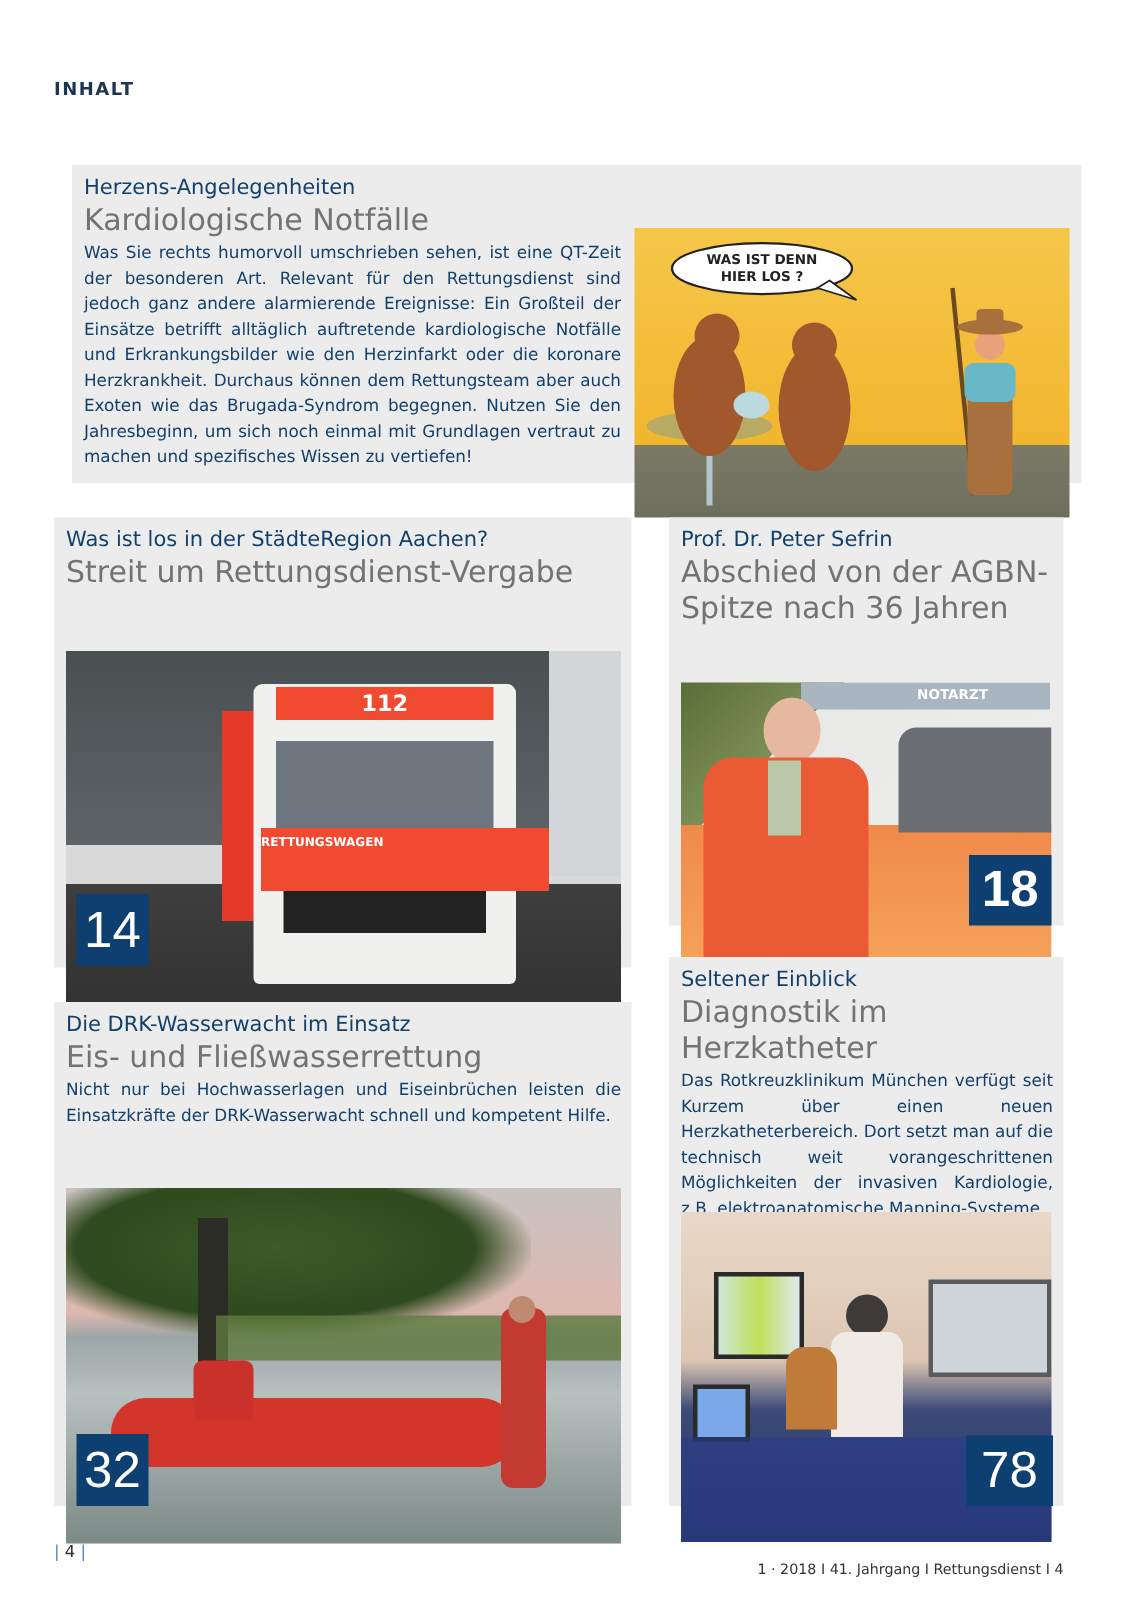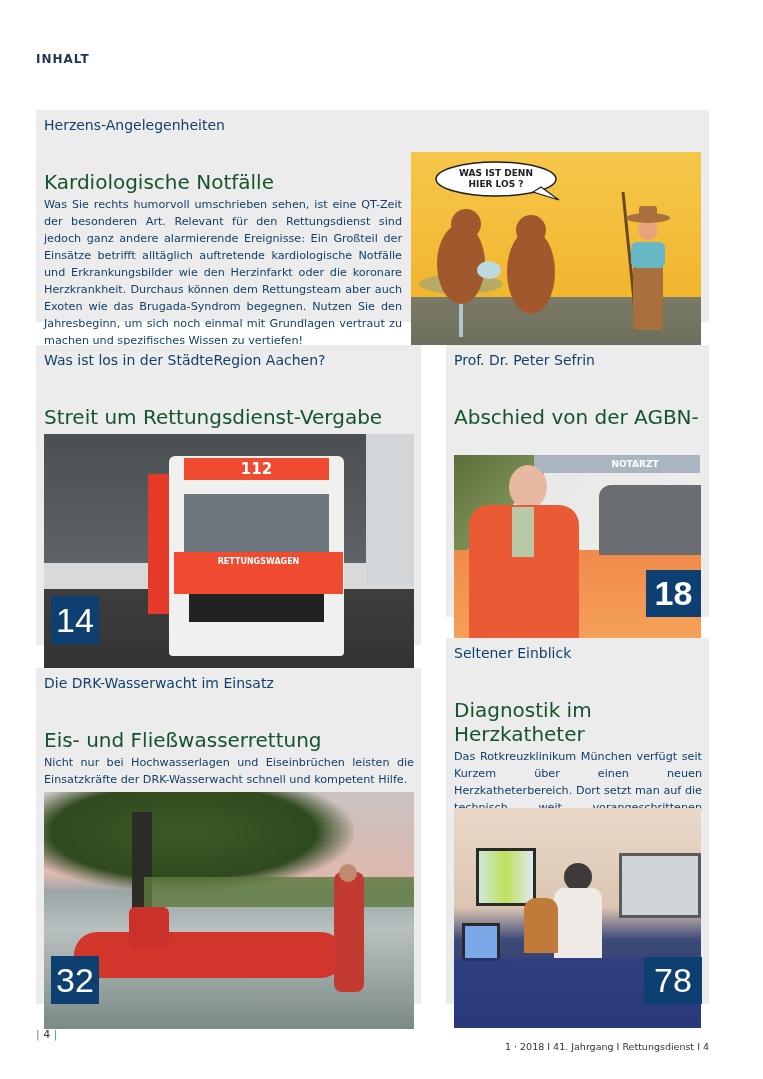--- a/index.html
+++ b/index.html
@@ -2,35 +2,35 @@
 <html><head>
 <meta charset="utf-8">
 <style>
   html, body { margin:0; padding:0; background:#ffffff; }
   body { width:763px; height:1079px; position:relative; overflow:hidden;
          font-family:"DejaVu Sans", "Liberation Sans", sans-serif; color:#12406b; }
   .section-label { position:absolute; left:36px; top:52px; font-size:12px; letter-spacing:1px;
                    color:#1c3550; font-weight:bold; }
   .card { position:absolute; background:#ececec; box-sizing:border-box; }
   .kicker { font-size:14px; color:#12406b; line-height:17px; }
-  .title { font-size:20px; color:#14532d; line-height:24px;margin-top:36px; }
+  .title { font-size:20px; color:#737373; line-height:24px; }
   .teaser { font-size:11.2px; color:#12406b; line-height:17px; text-align:justify; }
   .img { position:absolute; overflow:hidden;margin-top:32px; }
   .badge { position:absolute; background:#0d3f70; color:#ffffff; font-size:34px;
            font-family:"Liberation Sans", sans-serif; display:flex; align-items:center; justify-content:center; }
   .footer-left { position:absolute; left:36px; top:1028px; font-size:11px; color:#333; }
   .footer-left .bar { color:#4a8cc4; }
   .footer-right { position:absolute; right:54px; top:1029px; font-size:9.5px; color:#333;margin-top:12px; }
 </style>
 </head>
 <body>
 
 <div class="section-label">INHALT</div>
 
-<div class="card" style="left:36px;top:110px;width:673px;height:212px;">
+<div class="card" style="left:48px;top:110px;width:673px;height:212px;">
   <div style="position:absolute;left:8px;top:7px;width:358px;">
     <div class="kicker">Herzens-Angelegenheiten</div>
     <div class="title">Kardiologische Notfälle</div>
     <div class="teaser" style="margin-top:2px;">Was Sie rechts humorvoll umschrieben sehen, ist eine QT-Zeit der besonderen Art. Relevant für den Rettungsdienst sind jedoch ganz andere alarmierende Ereignisse: Ein Großteil der Einsätze betrifft alltäglich auftretende kardiologische Notfälle und Erkrankungsbilder wie den Herzinfarkt oder die koronare Herzkrankheit. Durchaus können dem Rettungsteam aber auch Exoten wie das Brugada-Syndrom begegnen. Nutzen Sie den Jahresbeginn, um sich noch einmal mit Grundlagen vertraut zu machen und spezifisches Wissen zu vertiefen!</div>
   </div>
   <div class="img" style="left:375px;top:10px;width:290px;height:193px;background:linear-gradient(#f5c74a 0%, #f2b52e 75%, #7a7a66 75%, #6e6e5e 100%);">
     <svg width="290" height="193" viewBox="0 0 290 193">
       <ellipse cx="85" cy="27" rx="60" ry="17" fill="#fff" stroke="#222" stroke-width="1.5"></ellipse>
       <polygon points="130,35 148,48 122,40" fill="#fff" stroke="#222" stroke-width="1.2"></polygon>
       <text x="85" y="24" text-anchor="middle" font-size="9" font-family="DejaVu Sans, sans-serif" fill="#222" font-weight="bold">WAS IST DENN</text>
@@ -56,21 +56,21 @@
   <div style="position:absolute;left:8px;top:7px;">
     <div class="kicker">Was ist los in der StädteRegion Aachen?</div>
     <div class="title">Streit um Rettungsdienst-Vergabe</div>
   </div>
   <div class="img" style="left:8px;top:57px;width:370px;height:235px;background:linear-gradient(#4a4f52 0%, #5d6366 55%, #d9d9d9 55%, #d9d9d9 66%, #3e3e3e 66%, #333 100%);">
     <div style="position:absolute;right:0;top:0;width:48px;height:150px;background:#d3d6d8;"></div>
     <div style="position:absolute;left:104px;top:40px;width:42px;height:140px;background:#e53a2a;"></div>
     <div style="position:absolute;left:125px;top:22px;width:175px;height:200px;background:#f0f0ee;border-radius:6px 6px 4px 4px;"></div>
     <div style="position:absolute;left:140px;top:24px;width:145px;height:22px;background:#f04a30;color:#fff;font-size:15px;font-weight:bold;text-align:center;line-height:22px;">112</div>
     <div style="position:absolute;left:140px;top:60px;width:145px;height:58px;background:#6e7780;"></div>
-    <div style="position:absolute;left:130px;top:118px;width:169px;height:42px;background:#f04a30;color:#fff;font-size:8px;font-weight:bold;text-align:center;line-height:20px;">RETTUNGSWAGEN</div>
+    <div style="position:absolute;left:130px;top:118px;width:192px;height:42px;background:#f04a30;color:#fff;font-size:8px;font-weight:bold;text-align:left;line-height:20px;">RETTUNGSWAGEN</div>
     <div style="position:absolute;left:145px;top:160px;width:135px;height:28px;background:#222;"></div>
   </div>
   <div class="badge" style="left:15px;top:251px;width:48px;height:48px;">14</div>
 </div>
 
 <div class="card" style="left:446px;top:345px;width:263px;height:272px;">
   <div style="position:absolute;left:8px;top:7px;">
     <div class="kicker">Prof. Dr. Peter Sefrin</div>
     <div class="title">Abschied von der AGBN-</div>
     <div class="title">Spitze nach 36 Jahren</div>

